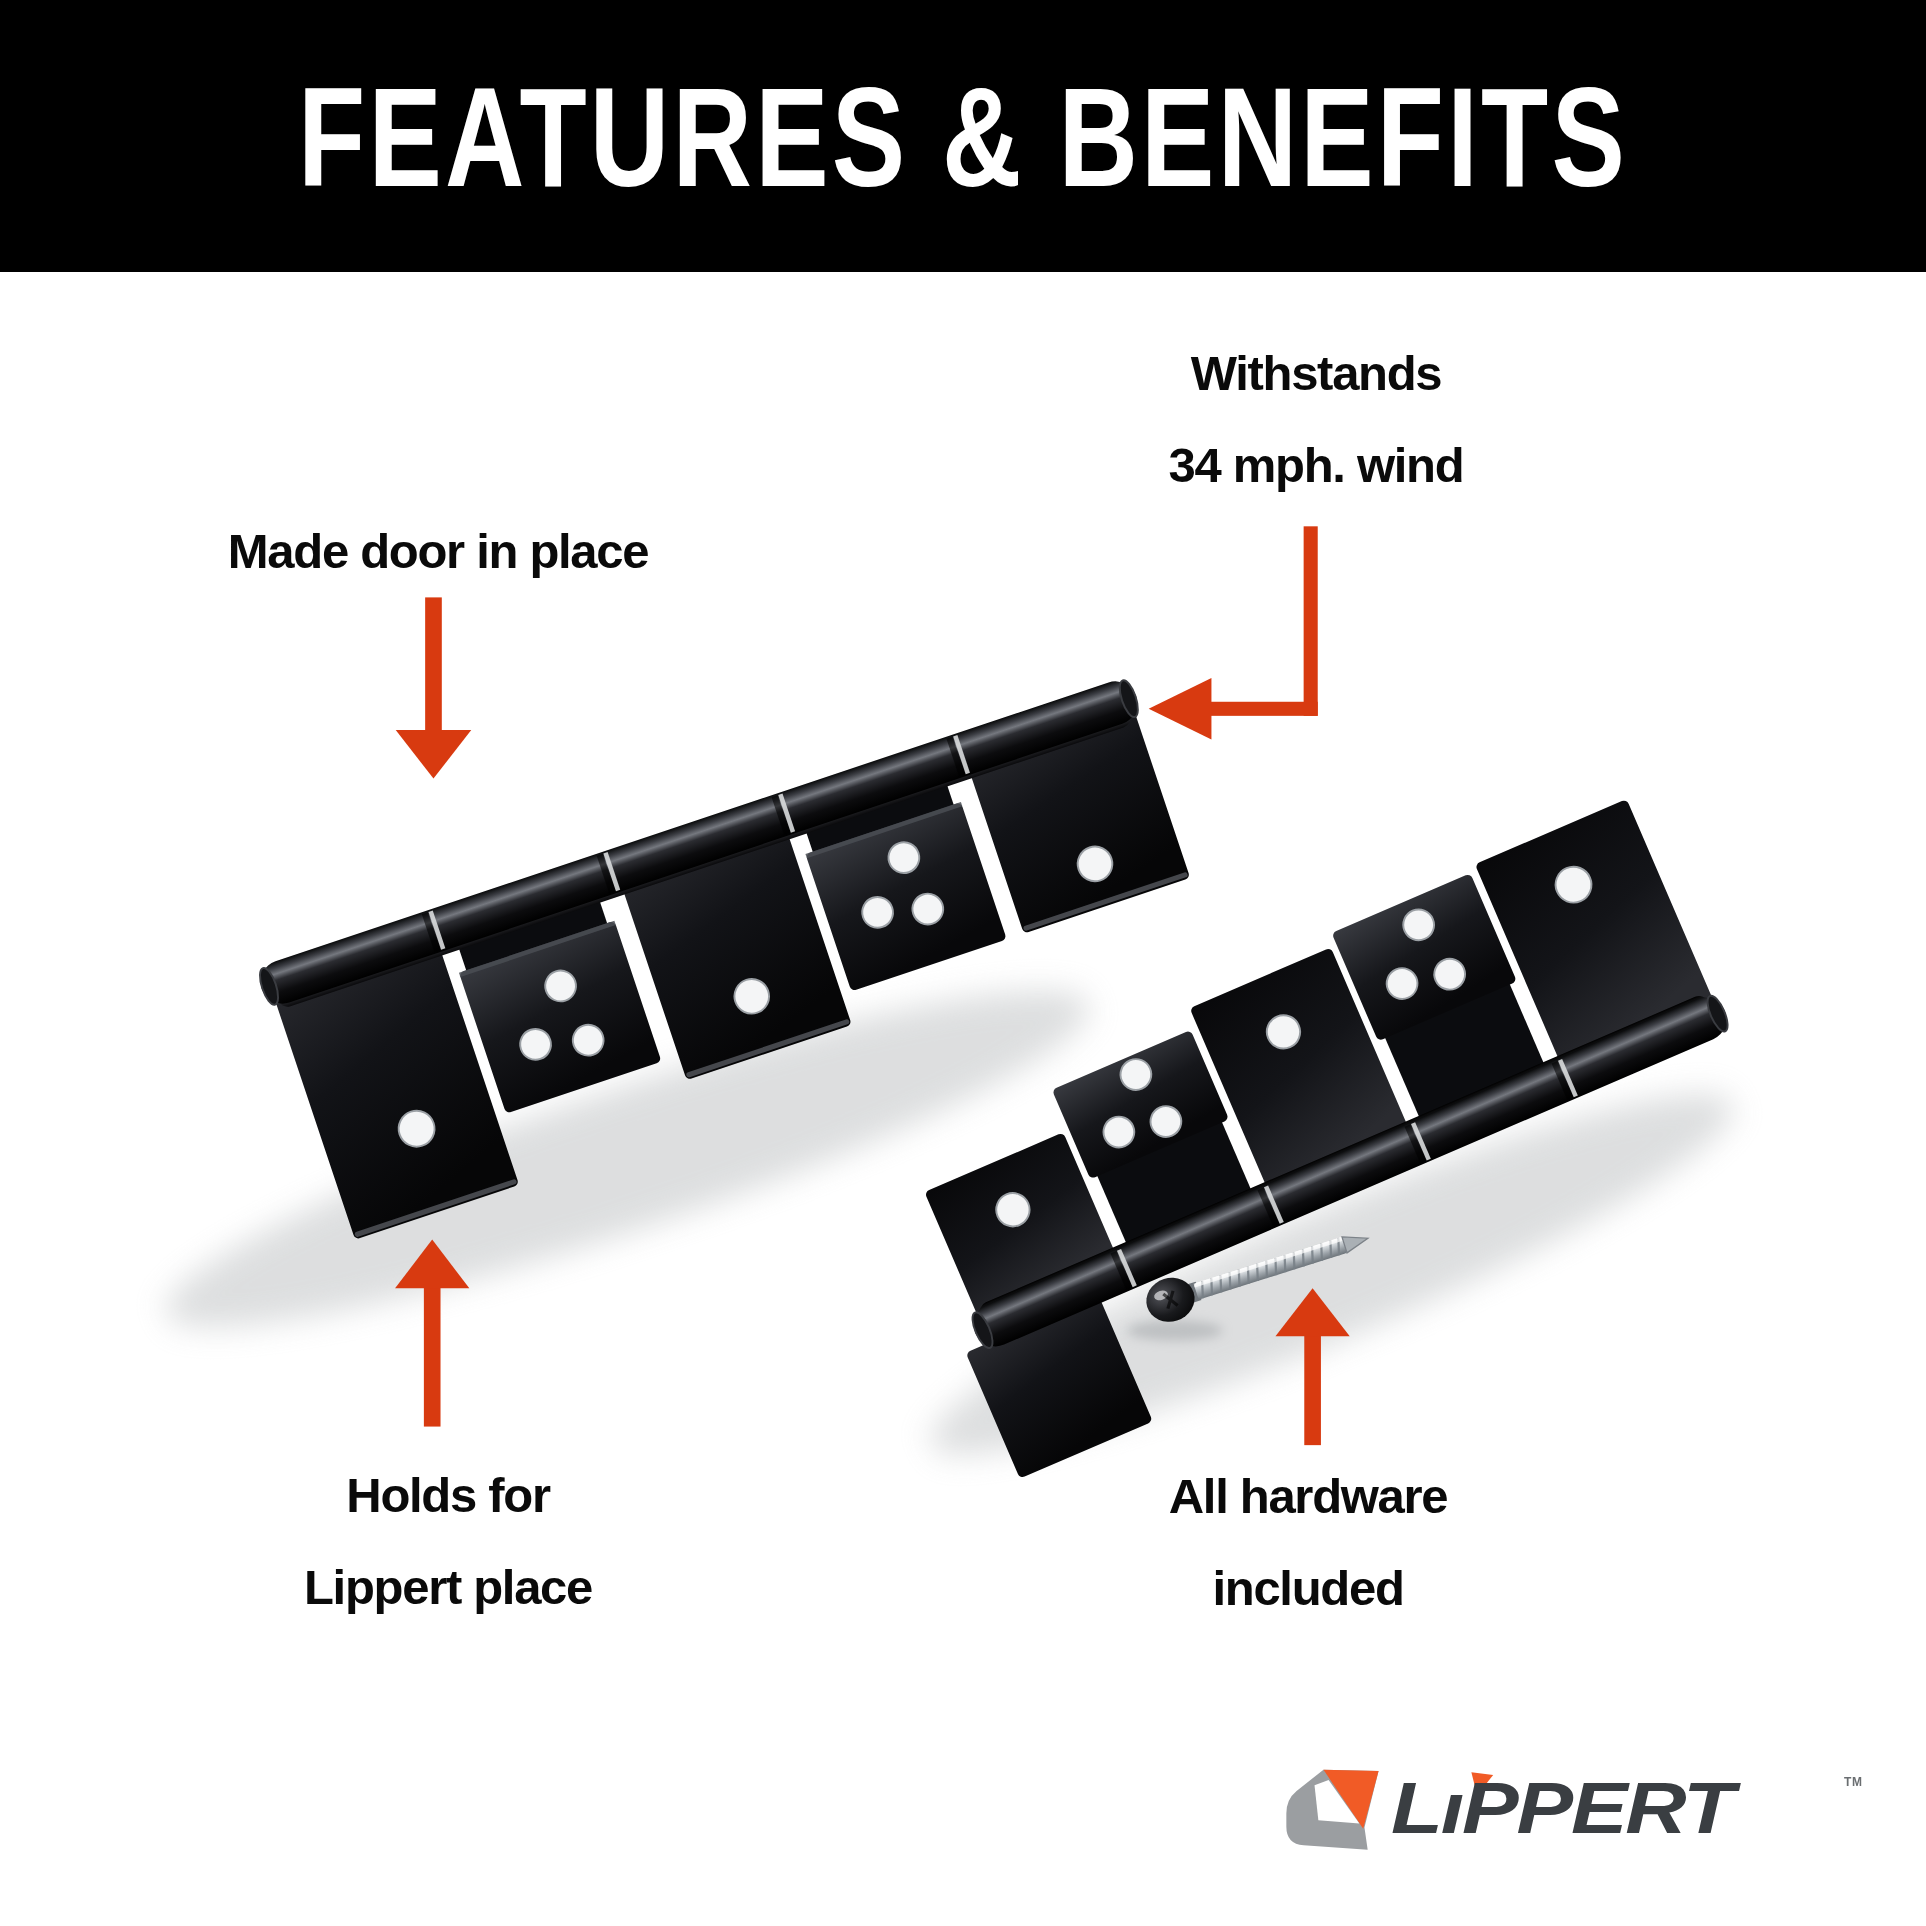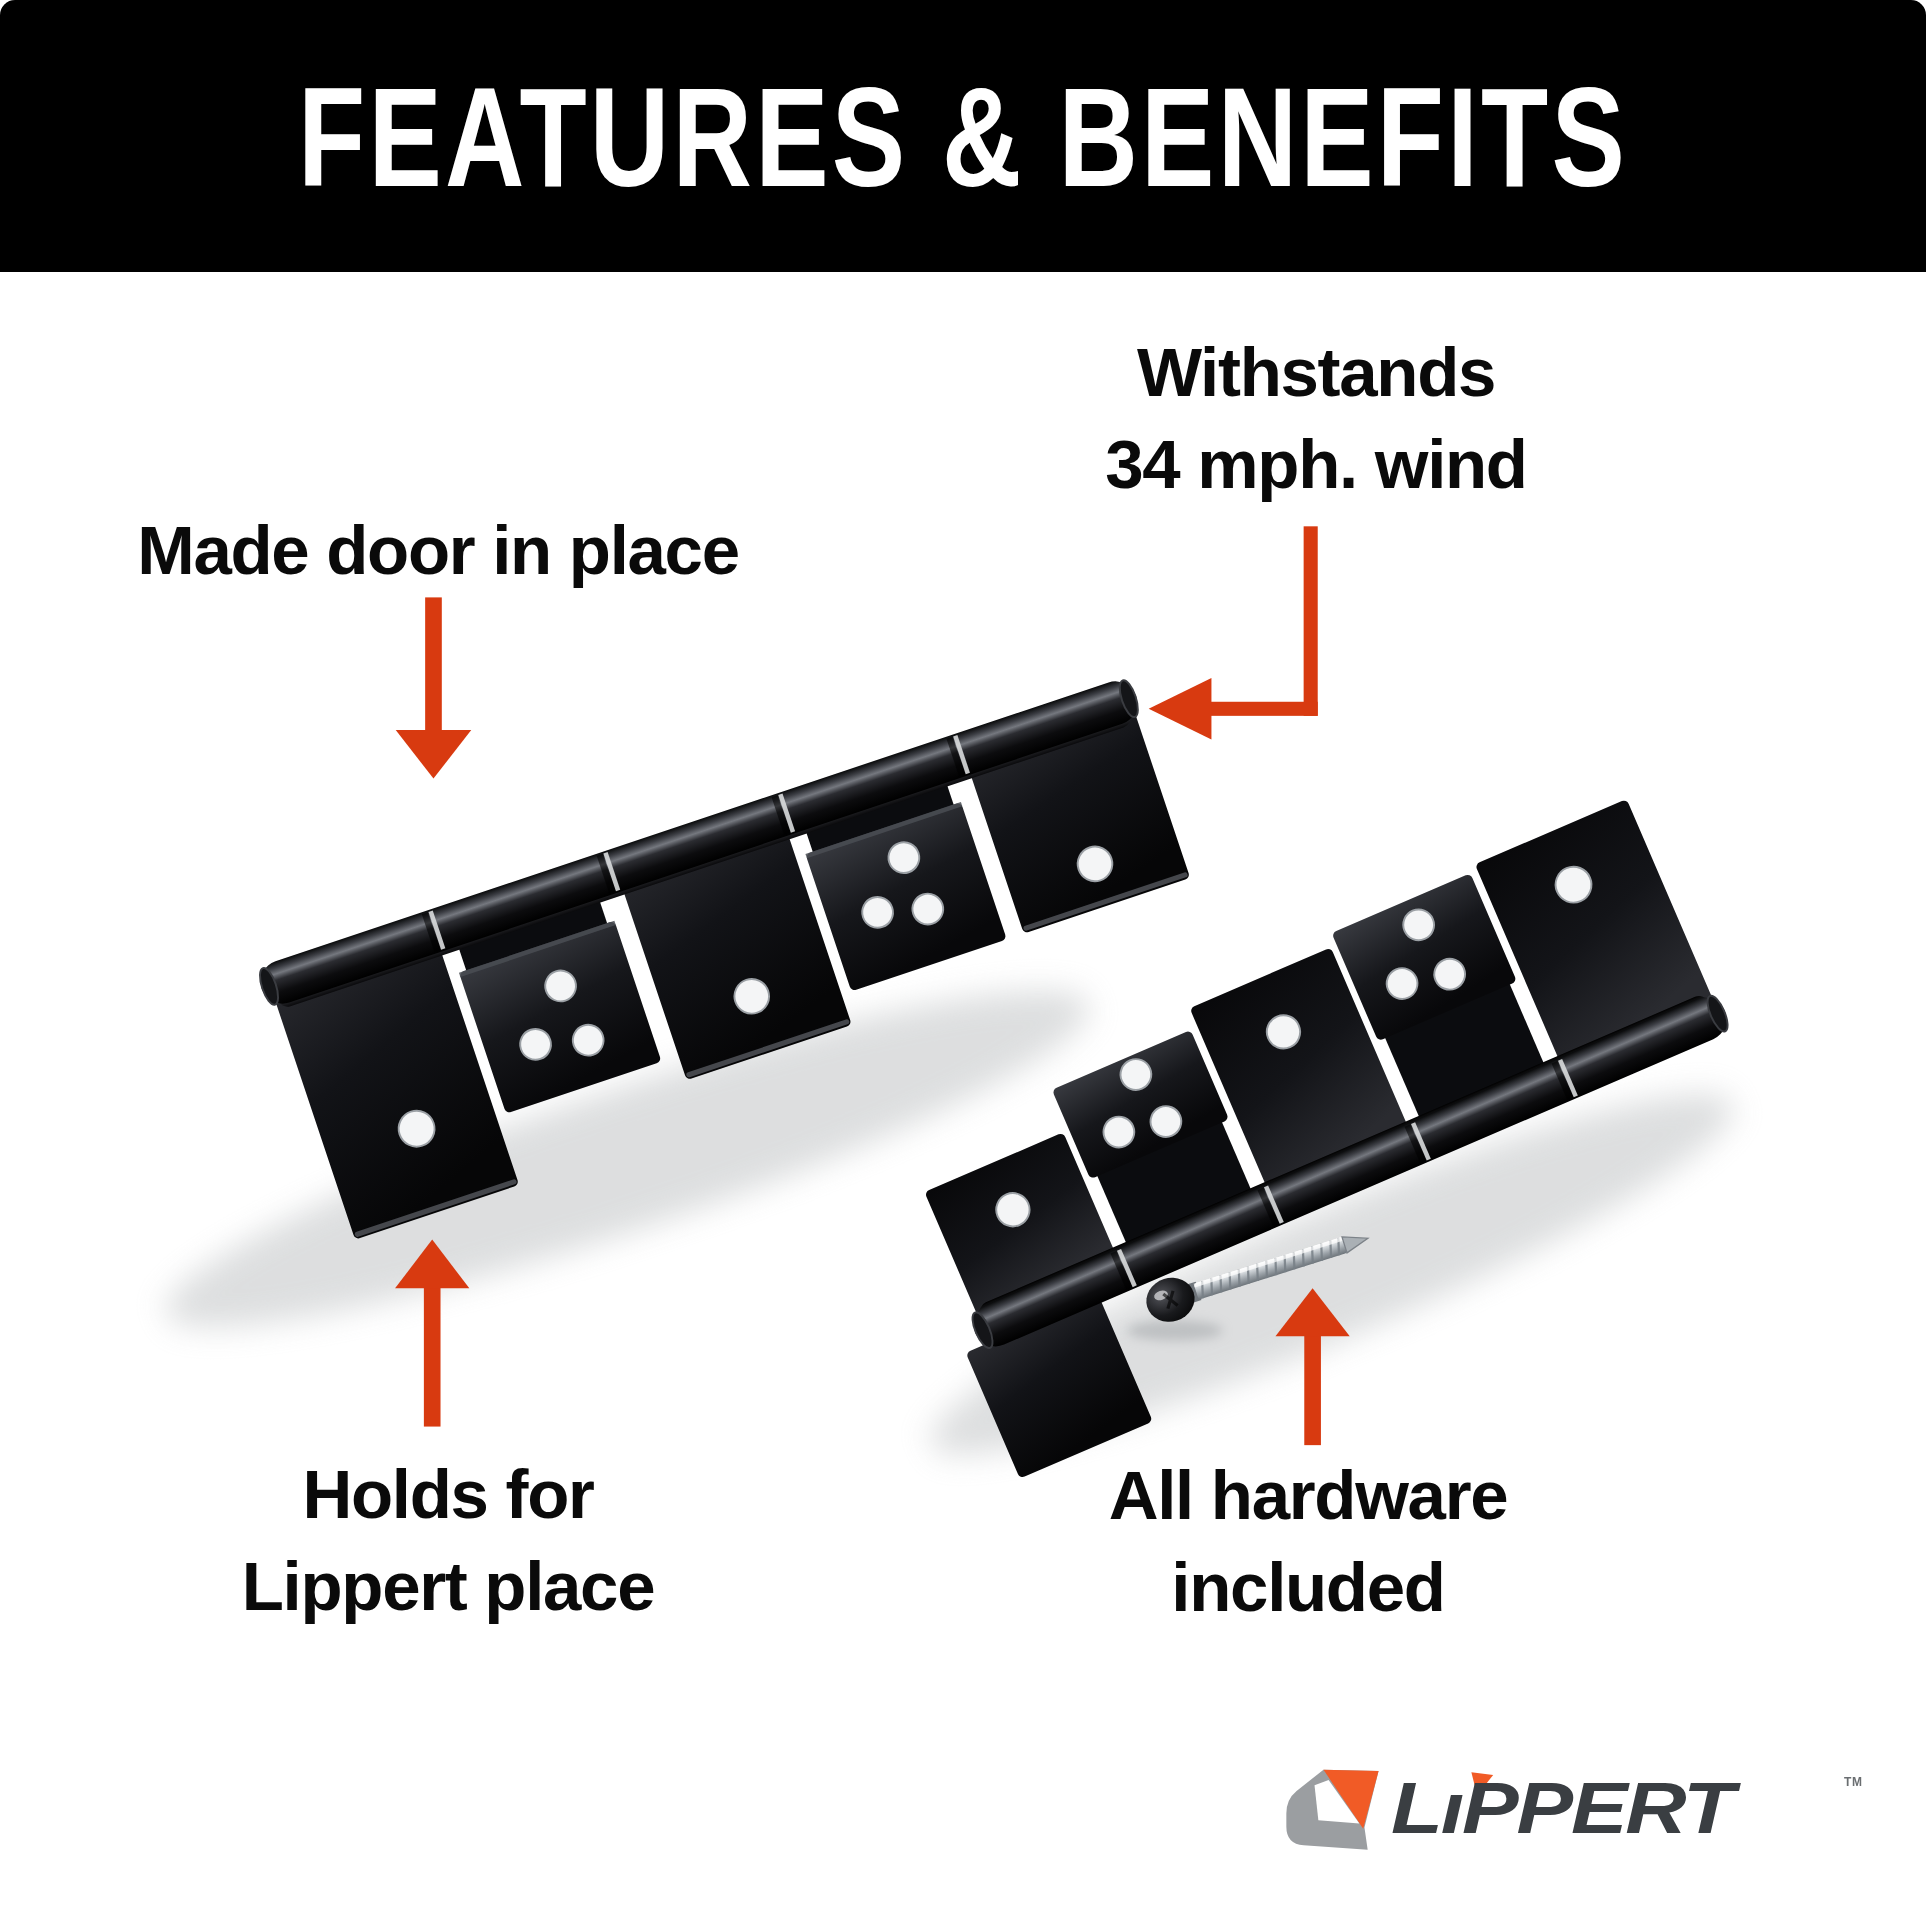--- a/index.html
+++ b/index.html
@@ -1,34 +1,33 @@
 <!DOCTYPE html>
 <html style="font-size:10.2px"><head>
 <meta charset="utf-8">
 <style>
   html,body{margin:0;padding:0;background:#ffffff;}
   .canvas{
     position:relative;width:1926px;height:1926px;background:#ffffff;overflow:hidden;
     font-family:"Liberation Sans",sans-serif;
-    border-radius:15px;
   }
   
   .topbar{
     position:absolute;left:0;top:0;width:1926px;height:272px;background:#000000;
     display:flex;align-items:center;justify-content:center;z-index:3;
   }
   .topbar h1{
     margin:0;color:#ffffff;font-size:110px;font-weight:700;letter-spacing:3.2px;
     transform:scaleY(1.28);white-space:nowrap;
   }
   
   .scene{position:absolute;left:0;top:0;z-index:1;}
   
   .label{
-    position:absolute;z-index:2;color:#0a0a0a;font-weight:700;font-size:69px;
+    position:absolute;z-index:2;color:#0a0a0a;font-weight:700;font-size:49px;
     line-height:92px;letter-spacing:-1.3px;text-align:center;white-space:nowrap;
   }
   .label-holds{left:86px;top:505px;width:704px;}
   .label-wind{left:964px;top:327px;width:704px;}
   .label-made{left:128px;top:1449px;width:640px;}
   .label-hw{left:988px;top:1450px;width:640px;}
   
   .logo-word{
     position:absolute;z-index:2;left:1391px;top:1772px;height:74px;
     font-size:72px;line-height:72px;font-weight:700;font-style:italic;

